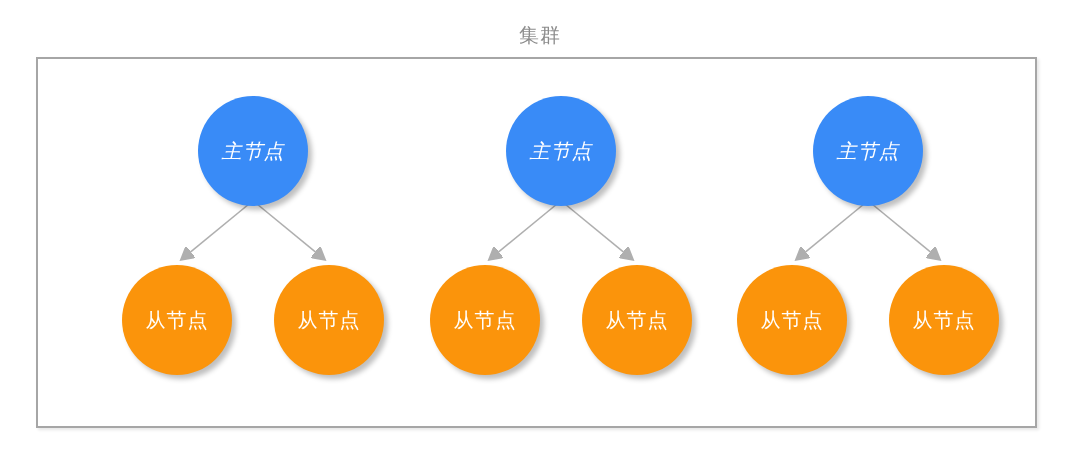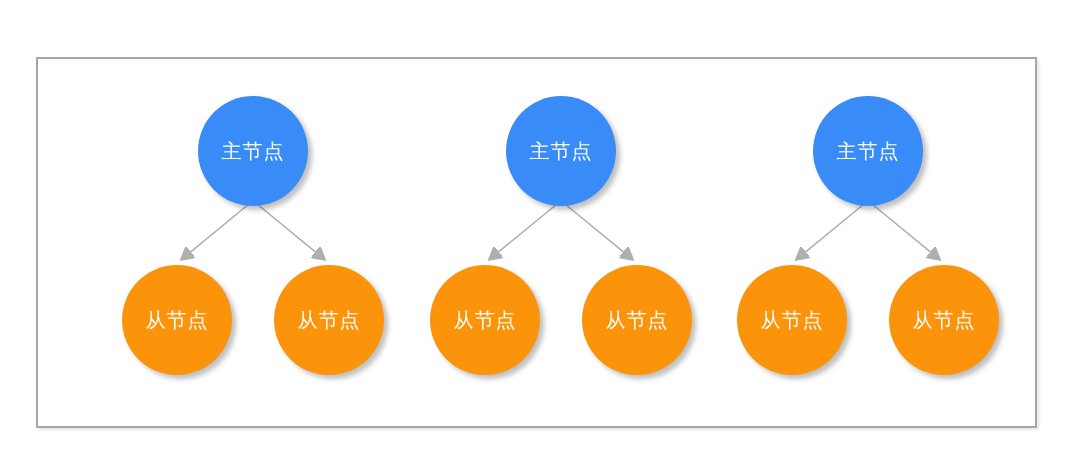--- a/index.html
+++ b/index.html
@@ -54,38 +54,39 @@
     align-items: center;
     justify-content: center;
     color: #ffffff;
     font-size: 20px;
     font-weight: 500;
     box-shadow: 4px 4px 5px rgba(0,0,0,0.25);
     letter-spacing: 1px;
   }
   .node.master {
     background: var(--master-color);
-    left: 95px; top: 37px;
+    left: 95px; top: 37px; font-style: italic;
   }
   .node.slave { background: var(--slave-color); top: 206px; align-items: center; }
   .node.slave.s0 { left: 19px; }
   .node.slave.s1 { left: 171px; }
   .arrows {
     position: absolute;
     left: 0; top: 0;
     width: 300px; height: 371px;
     pointer-events: none;
   }
   .arrows line, .arrows path { stroke: var(--arrow-color); }
 </style>
 </head>
 <body>
 
 <div class="canvas">
 
+  <div class="diagram-title">集群</div>
 
   <div class="cluster-box">
 
     <div class="group g0">
       <svg class="arrows" viewBox="0 0 300 371" xmlns="http://www.w3.org/2000/svg">
         <defs>
           <marker id="ah0" markerWidth="9" markerHeight="9" refX="7" refY="4.5" orient="auto">
             <path d="M0,0 L8,4.5 L0,9 Z" fill="#AFAFAF" stroke="none"></path>
           </marker>
         </defs>

